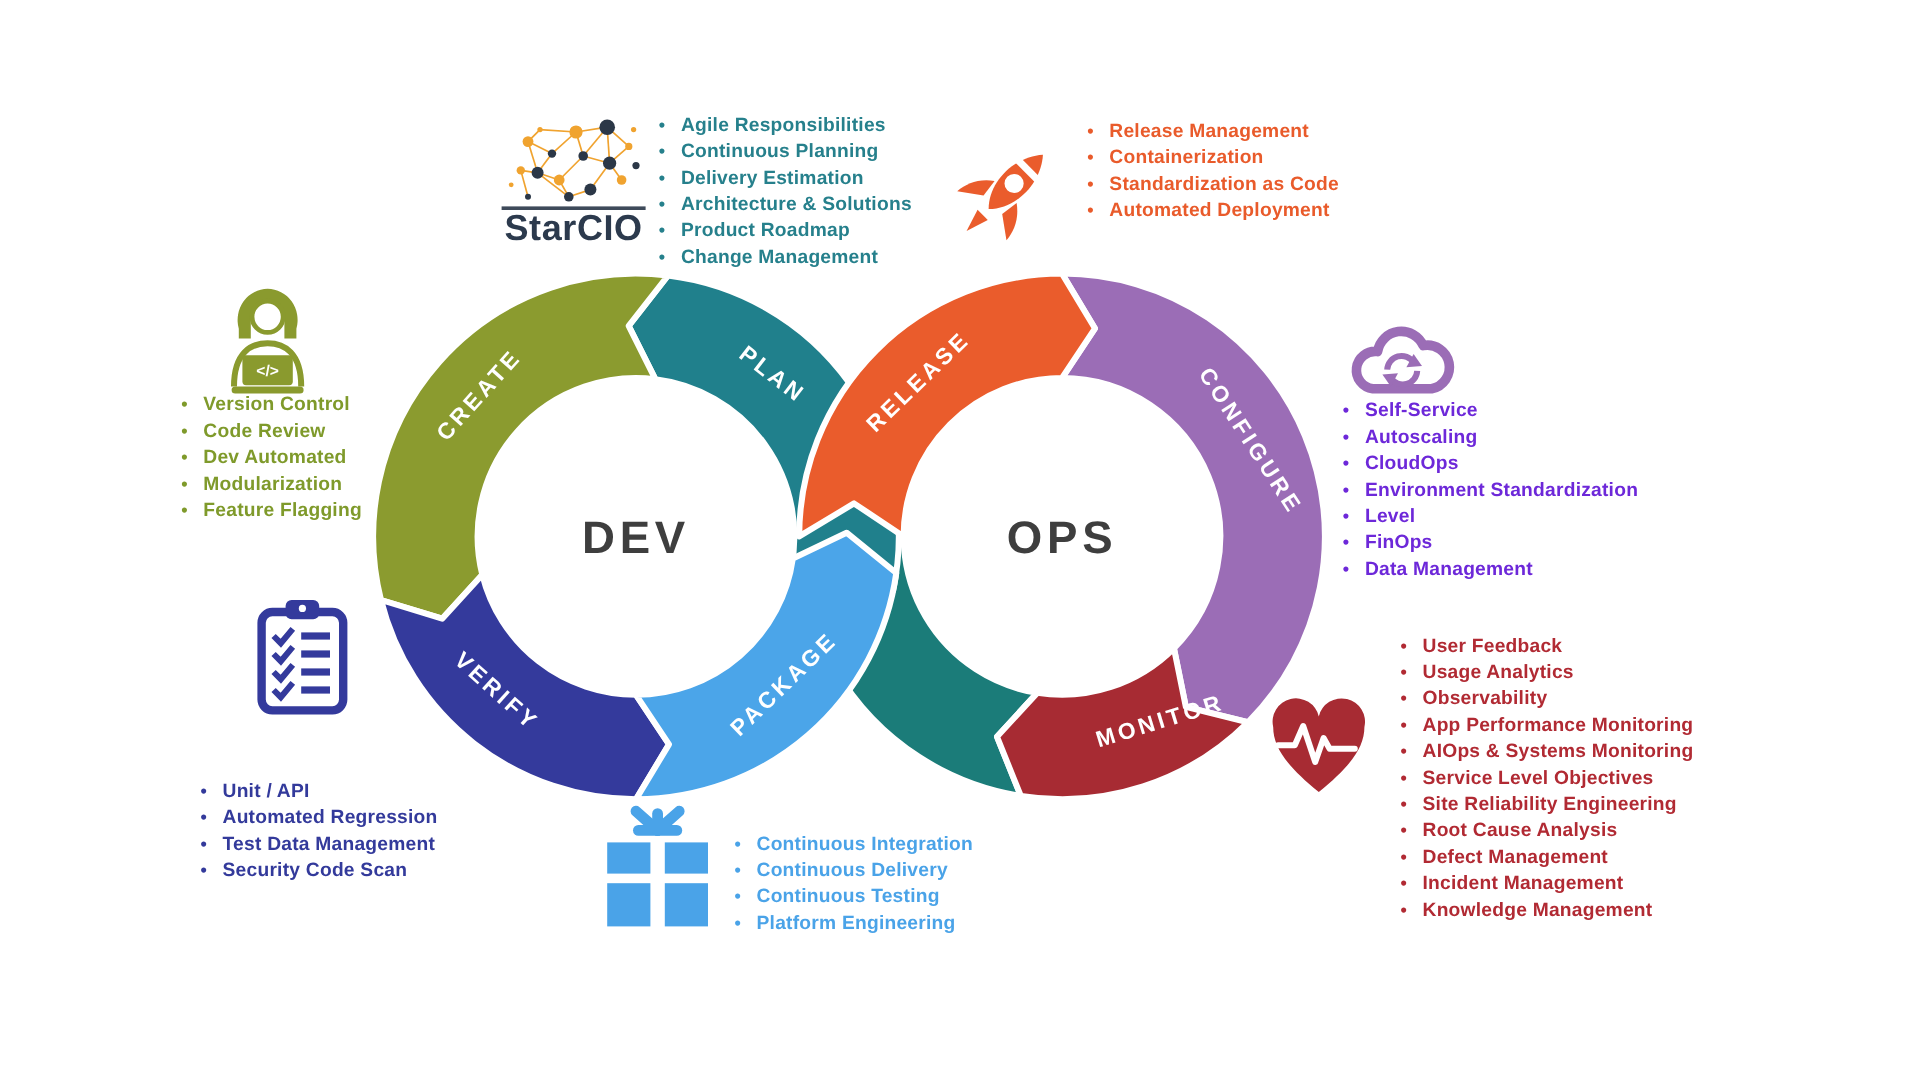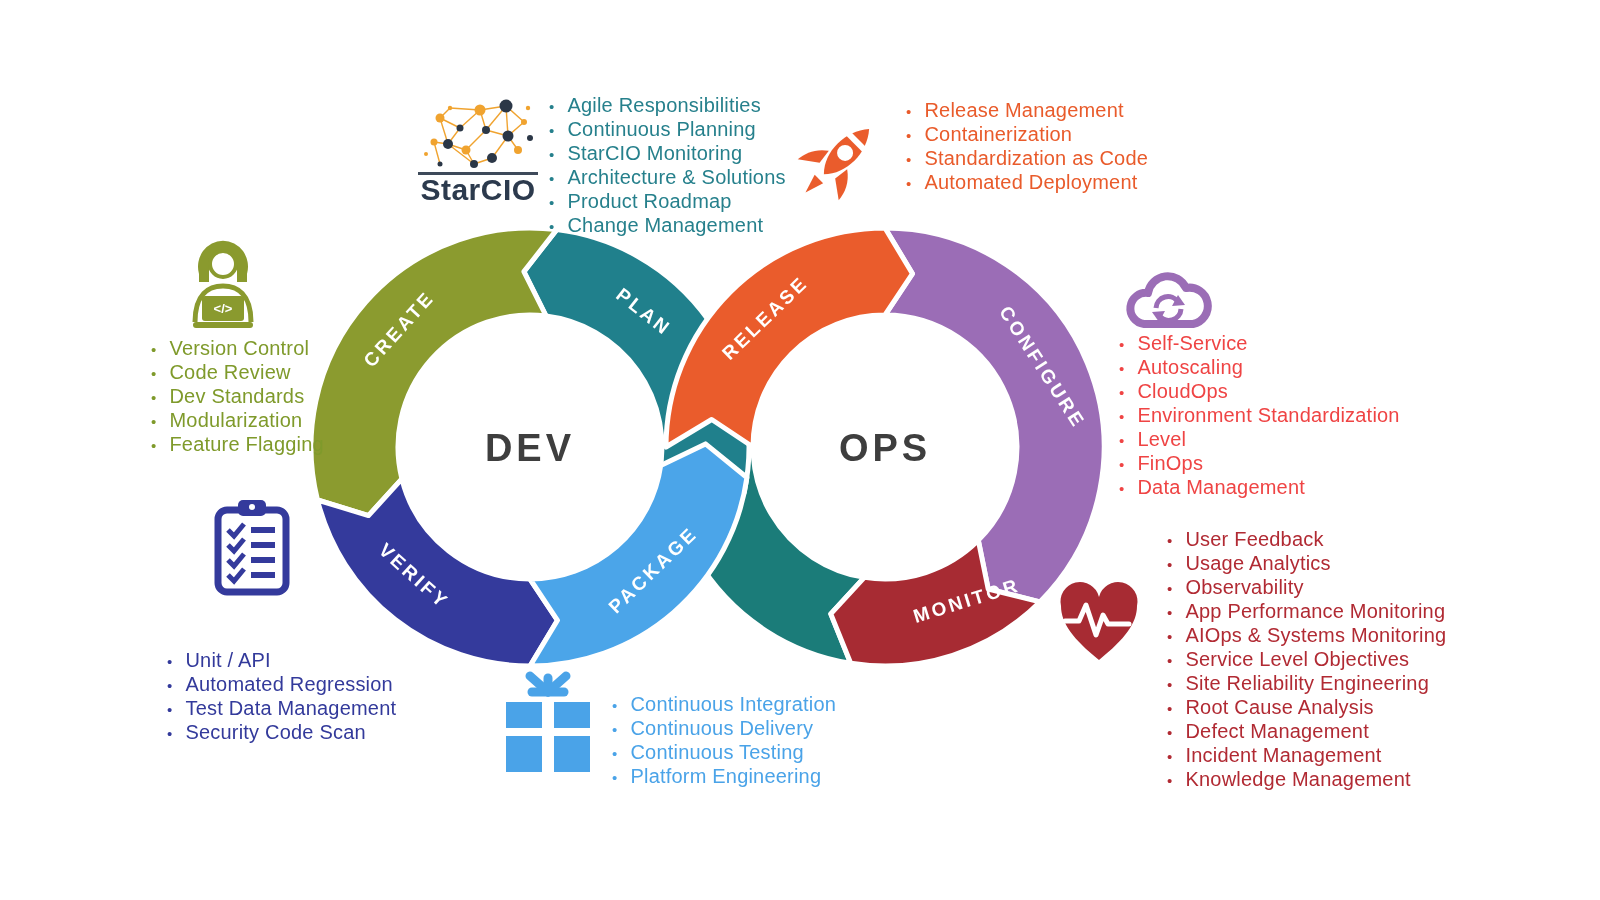--- a/index.html
+++ b/index.html
@@ -1,19 +1,19 @@
 <!DOCTYPE html>
 <html><head>
 <meta charset="utf-8">
 <style>
   html,body{margin:0;padding:0;background:#fff;}
   #stage{position:relative;width:1600px;height:900px;background:#fff;overflow:hidden;
          font-family:"Liberation Sans",sans-serif;}
-  .blist{position:absolute;margin:0;padding:0;list-style:none;font-weight:normal;
-         font-size:20px;line-height:22px;letter-spacing:0.2px;}
+  .blist{position:absolute;margin:0;padding:0;list-style:none;font-weight:bold;
+         font-size:16px;line-height:22px;letter-spacing:0.2px;}
   .blist li{display:flex;align-items:baseline;}
   .blist li::before{content:"\2022";margin-right:13px;font-size:15px;}
   svg.icon{position:absolute;display:block;}
   .seg-label{font-weight:bold;font-size:19px;fill:#ffffff;letter-spacing:3px;
              text-anchor:middle;dominant-baseline:middle;}
   .ring-center{font-weight:bold;font-size:38px;fill:#3e3e3e;letter-spacing:4px;
                text-anchor:middle;dominant-baseline:middle;}
   .logo-word{font-weight:bold;font-size:30px;fill:#2c3a4d;text-anchor:middle;letter-spacing:0.5px;}
 </style>
 </head>
@@ -156,32 +156,32 @@
   </svg>
 
   <svg class="icon" style="left:1053px;top:576px" width="92" height="88" viewBox="0 0 92 88">
     <path d="M46,84 C20,63 8,47 8,30 A18,18 0 0 1 46,21 A18,18 0 0 1 84,30 C84,47 72,63 46,84 Z" fill="#a72b33"></path>
     <polyline points="12,45 26,45 33,29 43,59 50,39 55,48 76,48" fill="none" stroke="#fff" stroke-width="5" stroke-linejoin="round" stroke-linecap="round"></polyline>
   </svg>
 
   <ul class="blist" style="left: 549px; top: 94px; color: rgb(38, 128, 140);">
       <li>Agile Responsibilities</li>
       <li>Continuous Planning</li>
-      <li>StarCIO Monitoring</li>
+      <li>Delivery Estimation</li>
       <li>Architecture &amp; Solutions</li>
       <li>Product Roadmap</li>
       <li>Change Management</li>
     </ul>
   <ul class="blist" style="left: 906px; top: 99px; color: rgb(233, 91, 43);">
       <li>Release Management</li>
       <li>Containerization</li>
       <li>Standardization as Code</li>
       <li>Automated Deployment</li>
     </ul>
-  <ul class="blist" style="left: 1119px; top: 332px; color: #ef4444;">
+  <ul class="blist" style="left: 1119px; top: 332px; color: #6d28d9;">
       <li>Self-Service</li>
       <li>Autoscaling</li>
       <li>CloudOps</li>
       <li>Environment Standardization</li>
       <li>Level</li>
       <li>FinOps</li>
       <li>Data Management</li>
     </ul>
   <ul class="blist" style="left: 1167px; top: 528px; color: rgb(177, 42, 51);">
       <li>User Feedback</li>
@@ -201,21 +201,21 @@
       <li>Continuous Delivery</li>
       <li>Continuous Testing</li>
       <li>Platform Engineering</li>
     </ul>
   <ul class="blist" style="left: 167px; top: 609px; color: rgb(51, 58, 155); margin-top: 40px;">
       <li>Unit / API</li>
       <li>Automated Regression</li>
       <li>Test Data Management</li>
       <li>Security Code Scan</li>
     </ul>
-  <ul class="blist" style="left: 151px; top: 337px; color: rgb(127, 154, 43);">
+  <ul class="blist" style="left: 151px; top: 327px; color: rgb(127, 154, 43);">
       <li>Version Control</li>
       <li>Code Review</li>
-      <li>Dev Standards</li>
+      <li>Dev Automated</li>
       <li>Modularization</li>
       <li>Feature Flagging</li>
     </ul>
 
 </div>
 
 </body></html>

